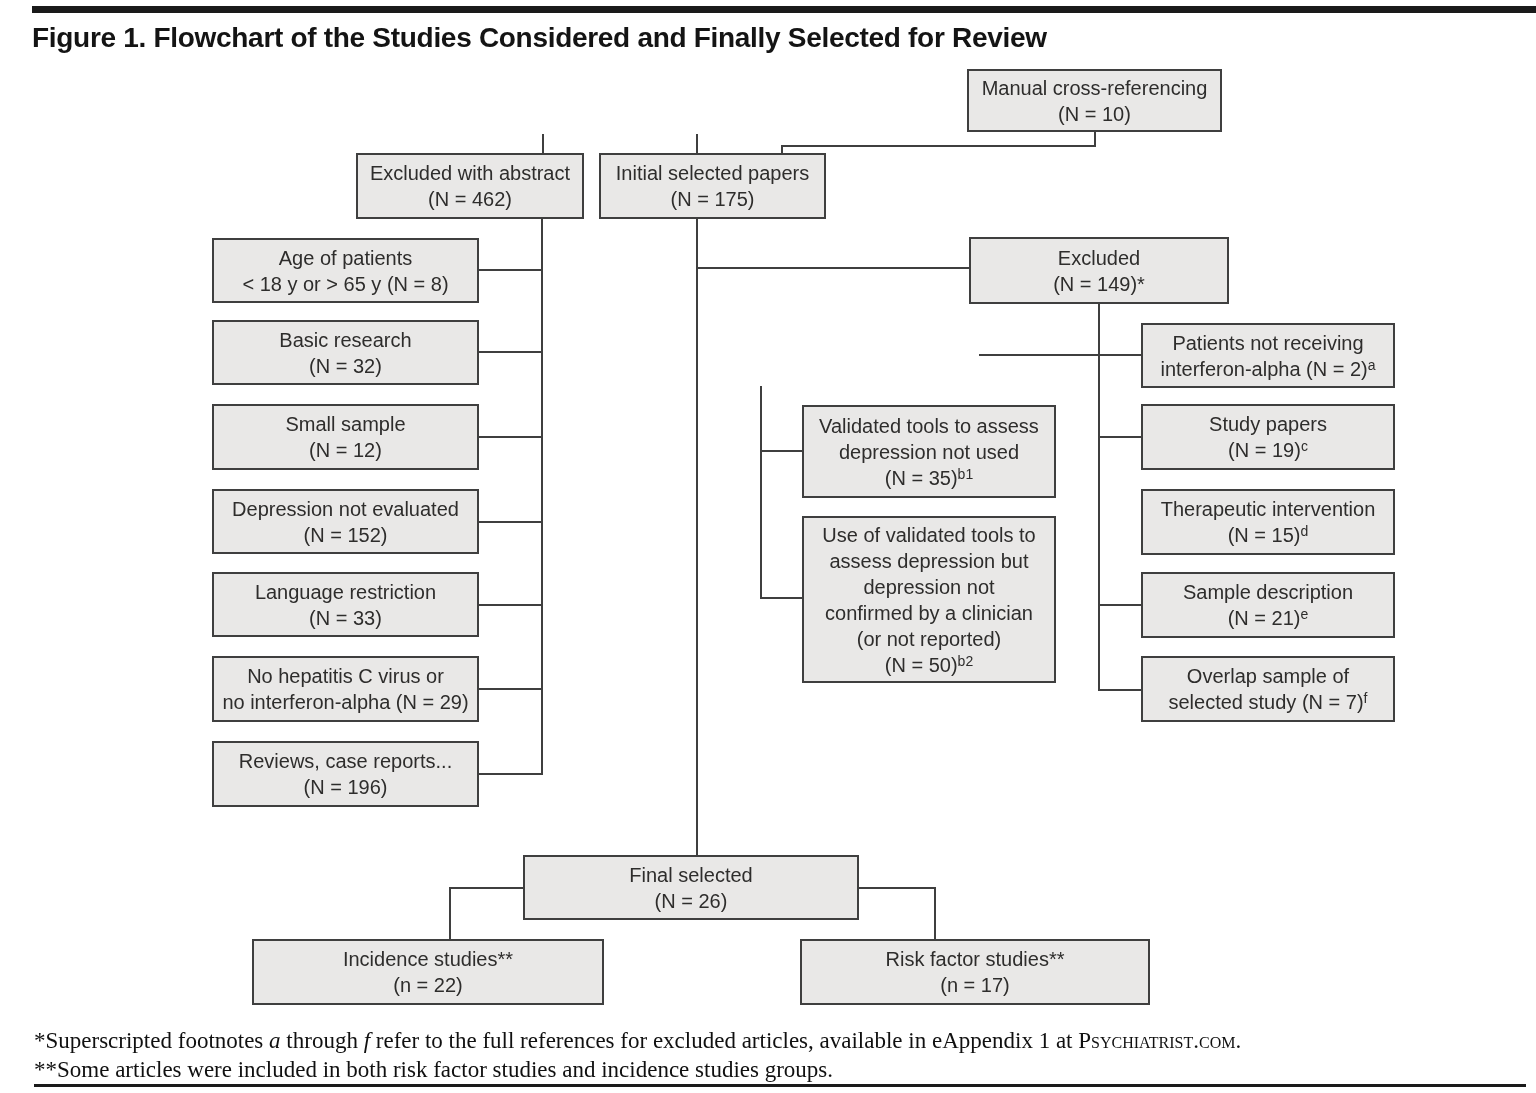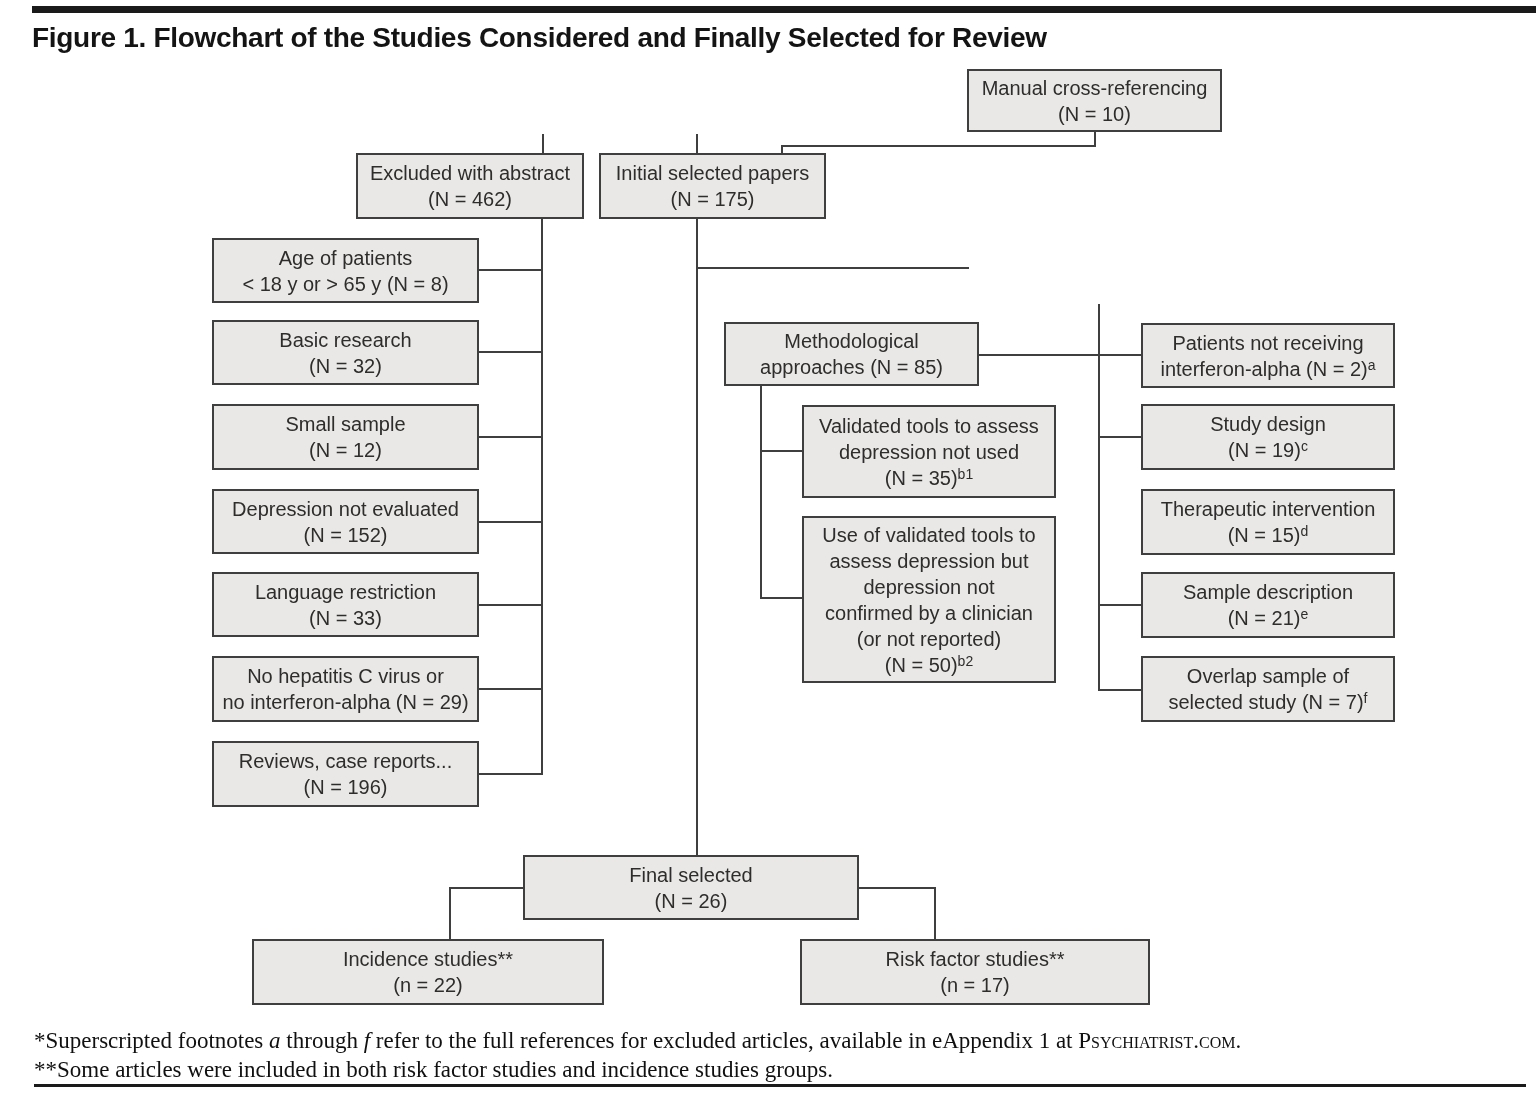--- a/index.html
+++ b/index.html
@@ -133,25 +133,25 @@
   <div class="box" style="left:188px;top:656px;width:267px;height:66px">
     <div>No hepatitis C virus or</div>
     <div>no interferon-alpha (N = 29)</div>
   </div>
 
   <div class="box" style="left:188px;top:741px;width:267px;height:66px">
     <div>Reviews, case reports...</div>
     <div>(N = 196)</div>
   </div>
 
-
-  <div class="box" style="left:700px;top:322px;width:255px;height:64px">
-    <div>Methodological</div>
-    <div>approaches (N = 85)</div>
-  </div>
+  <div class="box" style="left:945px;top:237px;width:260px;height:67px">
+    <div>Excluded</div>
+    <div>(N = 149)*</div>
+  </div>
+
 
   <div class="box" style="left:778px;top:405px;width:254px;height:93px">
     <div>Validated tools to assess</div>
     <div>depression not used</div>
     <div><span>(N = 35)</span><sup>b1</sup></div>
   </div>
 
   <div class="box" style="left:778px;top:516px;width:254px;height:167px">
     <div>Use of validated tools to</div>
     <div>assess depression but</div>
@@ -160,21 +160,21 @@
     <div>(or not reported)</div>
     <div><span>(N = 50)</span><sup>b2</sup></div>
   </div>
 
   <div class="box" style="left:1117px;top:323px;width:254px;height:65px">
     <div>Patients not receiving</div>
     <div><span>interferon-alpha (N = 2)</span><sup>a</sup></div>
   </div>
 
   <div class="box" style="left:1117px;top:404px;width:254px;height:66px">
-    <div>Study design</div>
+    <div>Study papers</div>
     <div><span>(N = 19)</span><sup>c</sup></div>
   </div>
 
   <div class="box" style="left:1117px;top:489px;width:254px;height:66px">
     <div>Therapeutic intervention</div>
     <div><span>(N = 15)</span><sup>d</sup></div>
   </div>
 
   <div class="box" style="left:1117px;top:572px;width:254px;height:66px">
     <div>Sample description</div>

